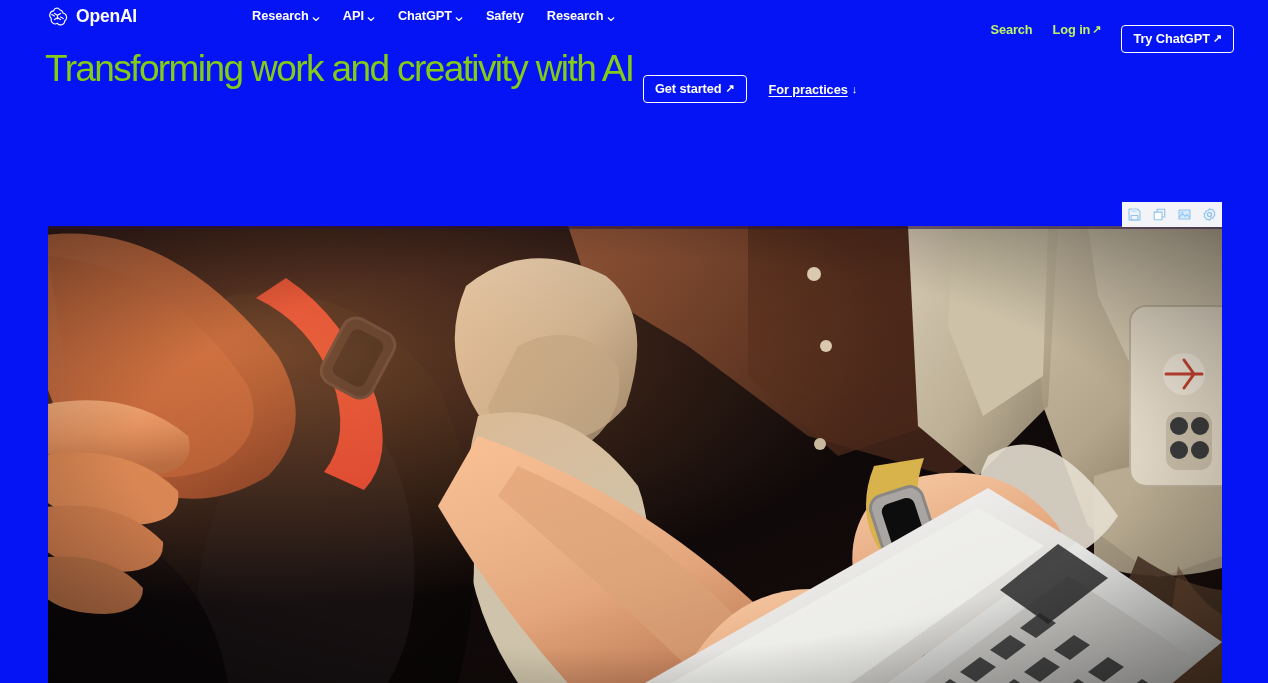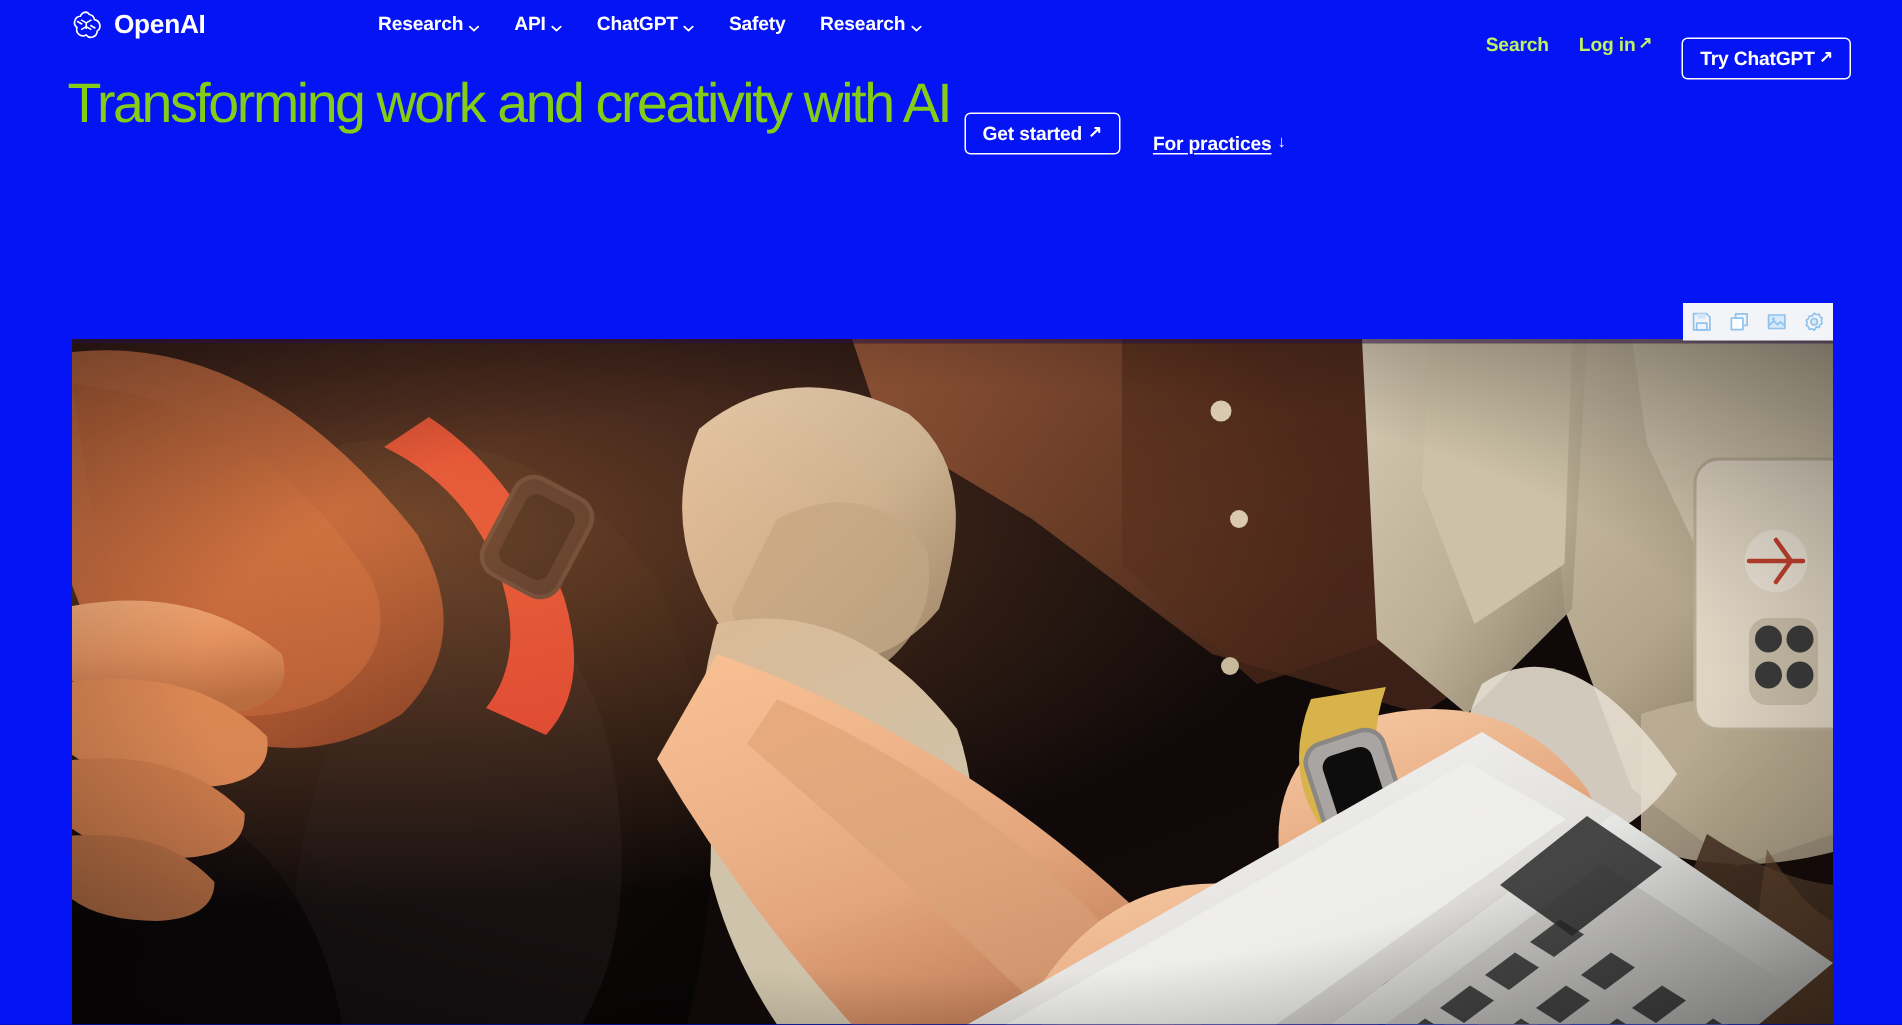--- a/index.html
+++ b/index.html
@@ -64,21 +64,21 @@
     color:#84cc16;
     font-size:37px; font-weight:400; line-height:1.04;
     letter-spacing:-1.6px;
     width:600px;
   }
   .sub-col { position:absolute; left:643px; top:10px; width:580px; }
   .subtext {
     color:#ffffff; font-size:16.5px; font-weight:400; line-height:1.32;
     letter-spacing:-0.25px; width:568px;
   }
-  .cta-row { display:flex; align-items:flex-end; gap:22px; margin-top:23px; }
+  .cta-row { display:flex; align-items:center; gap:22px; margin-top:23px; }
   .btn-get {
     border:1px solid #ffffff; border-radius:4px;
     padding:5px 11px 6px;
     color:#fff; font-size:12.8px; font-weight:700; letter-spacing:-0.1px;
     background:transparent; cursor:pointer; white-space:nowrap;
     display:flex; align-items:center; gap:4px;
     font-family:"Liberation Sans", sans-serif;
   }
   .link-dev {
     color:#fff; font-size:12.8px; font-weight:700; letter-spacing:-0.1px;

